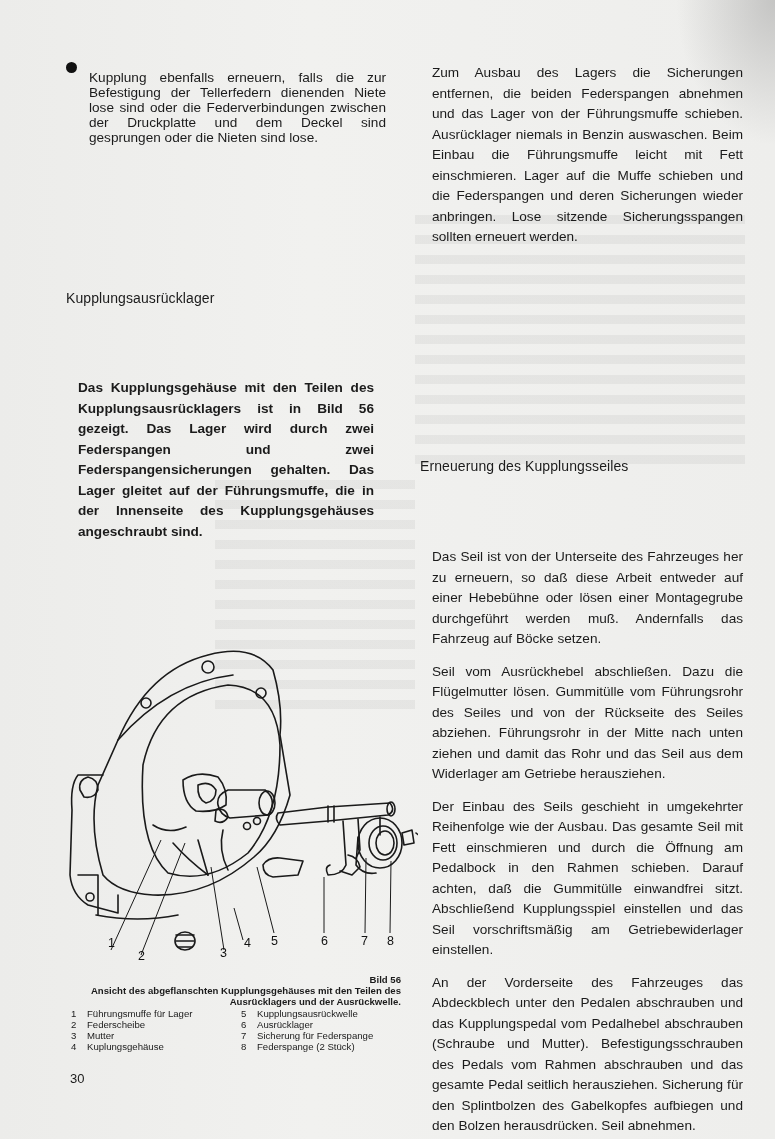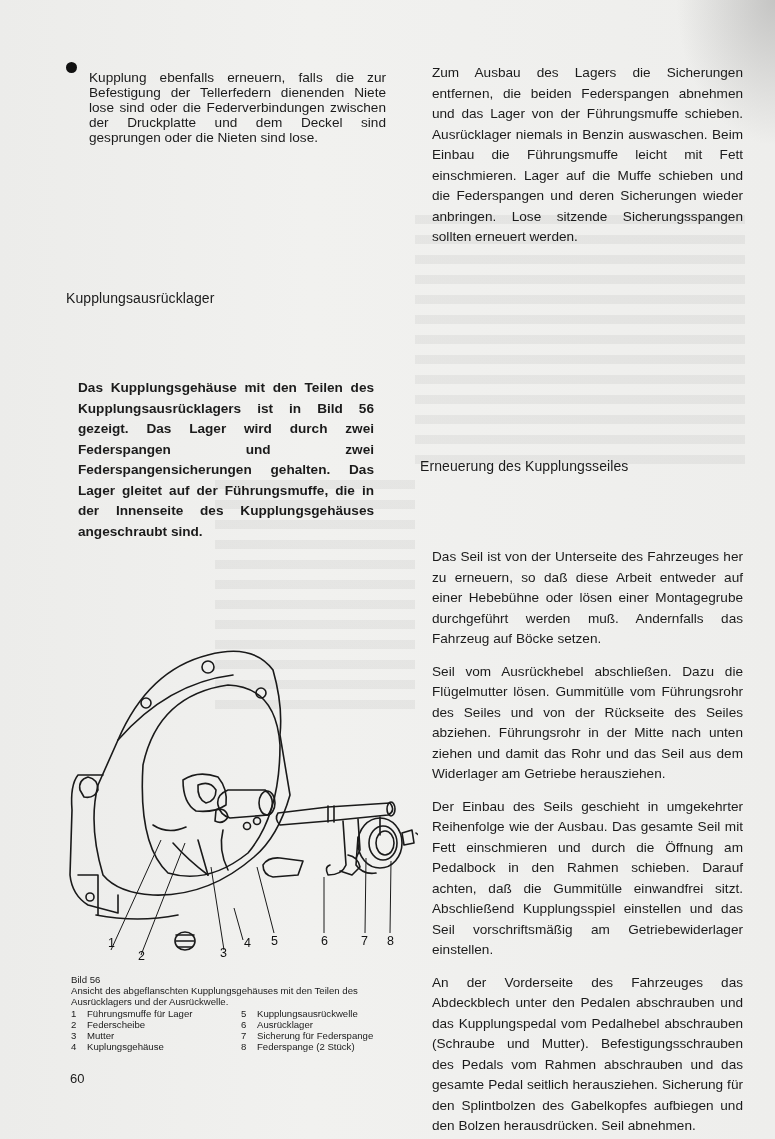--- a/index.html
+++ b/index.html
@@ -33,21 +33,21 @@
   .h-left { left: 66px; top: 290px; }
   .h-right { left: 420px; top: 458px; }
   .p-left1 { top: 366px; }
   .p-right1 { top: 51px; }
   .p-right2 { top: 535px; }
   .figure { position: absolute; left: 58px; top: 575px; width: 360px; height: 395px; }
   .caption {
     position: absolute; left: 71px; top: 974px; width: 330px;
     font-size: 9.6px; line-height: 11px;
   }
-  .caption .cap-title { font-weight: normal; }
+  .caption .cap-title { font-weight: bold; text-align: right; }
   .legend { display: grid; grid-template-columns: 1fr 1fr; column-gap: 10px; margin-top: 1px; }
   .legend-item { display: flex; }
   .legend-item .num { width: 16px; flex: none; }
   .page-number { position: absolute; left: 70px; top: 1071px; font-size: 13px; }
   .ghost {
     position: absolute; color: rgba(60,60,60,0.12); font-size: 13px; line-height: 20px;
     pointer-events: none; transform: scaleX(-1);
   }
 </style>
 </head>
@@ -186,21 +186,21 @@
           <span class="num">4</span>
           <span>Kuplungsgehäuse</span>
         </div>
       <div class="legend-item">
           <span class="num">8</span>
           <span>Federspange (2 Stück)</span>
         </div>
     </div>
   </div>
 
-  <div class="page-number">60</div>
+  <div class="page-number">30</div>
 
   <div class="col col-right p-right1">
     <p>Zum Ausbau des Lagers die Sicherungen entfernen, die beiden Federspangen abnehmen und das Lager von der Führungsmuffe schieben. Ausrücklager niemals in Benzin auswaschen. Beim Einbau die Führungsmuffe leicht mit Fett einschmieren. Lager auf die Muffe schieben und die Federspangen und deren Sicherungen wieder anbringen. Lose sitzende Sicherungsspangen sollten erneuert werden.</p>
   </div>
 
   <h2 class="h-right">Erneuerung des Kupplungsseiles</h2>
 
   <div class="col col-right p-right2">
     <p>Das Seil ist von der Unterseite des Fahrzeuges her zu erneuern, so daß diese Arbeit entweder auf einer Hebebühne oder lösen einer Montagegrube durchgeführt werden muß. Andernfalls das Fahrzeug auf Böcke setzen.</p>
     <p>Seil vom Ausrückhebel abschließen. Dazu die Flügelmutter lösen. Gummitülle vom Führungsrohr des Seiles und von der Rückseite des Seiles abziehen. Führungsrohr in der Mitte nach unten ziehen und damit das Rohr und das Seil aus dem Widerlager am Getriebe herausziehen.</p>

